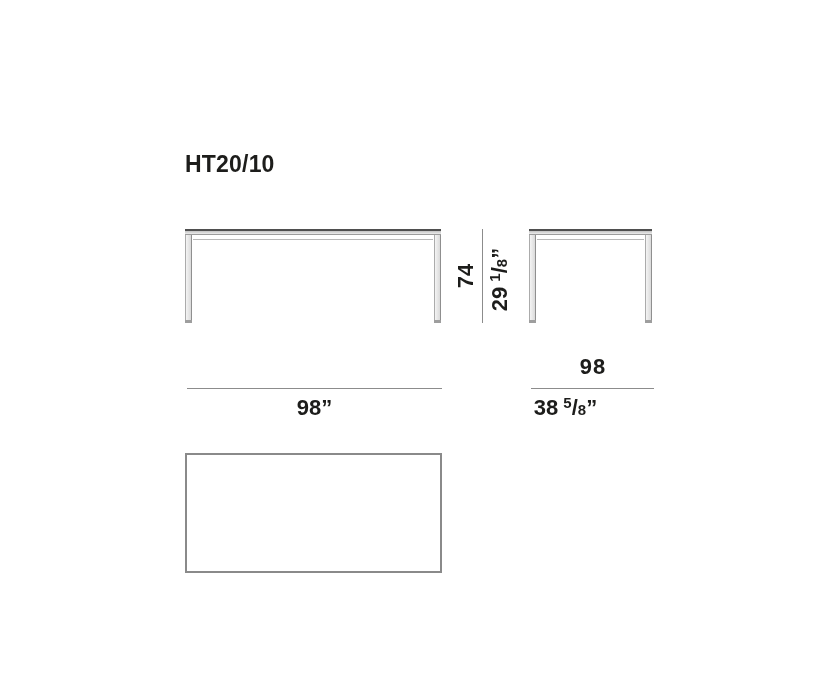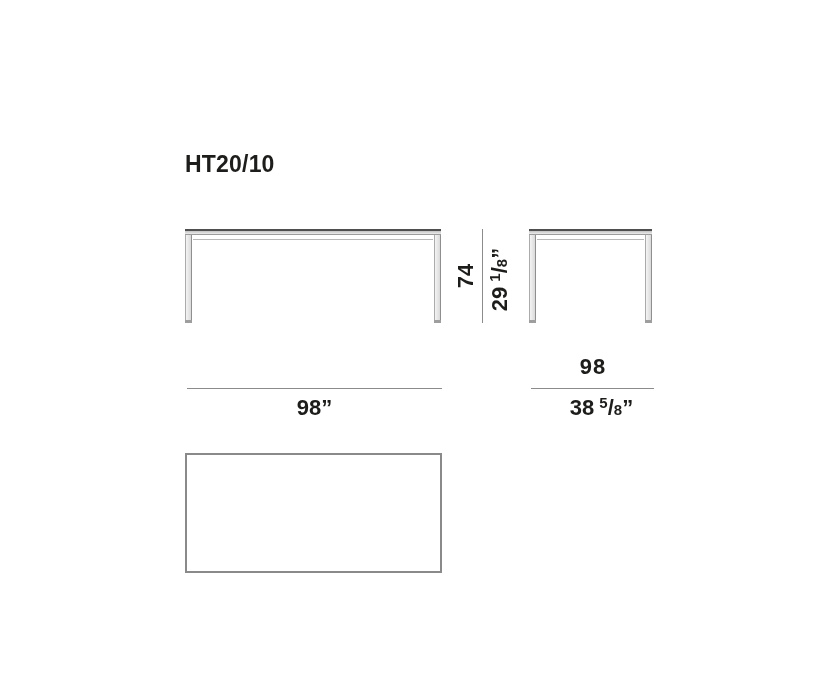--- a/index.html
+++ b/index.html
@@ -63,21 +63,21 @@
     position: absolute;
     font-size: 22px;
     font-weight: 700;
     line-height: 24px;
     text-align: center;
     white-space: nowrap;
   }
   .dim.cm-front { left: 187px; width: 255px; top: 332px; }
   .dim.in-front { left: 187px; width: 255px; top: 366px; }
   .dim.cm-side  { left: 531px; width: 123px; top: 332px; font-family: Liberation Mono, monospace; }
-  .dim.in-side  { left: 540px; width: 123px; top: 366px; }
+  .dim.in-side  { left: 504px; width: 123px; top: 366px; }
   .dim.h-cm { left: 416px; top: 239px; width: 100px; transform: rotate(-90deg); }
   .dim.h-in { left: 443px; top: 239px; width: 110px; transform: rotate(-90deg); }
   
   .fr-num { font-size: 15px; vertical-align: 7px; }
   .fr-num:not(:empty) { margin-left: 5px; }
   .fr-slash { font-size: 22px; vertical-align: 0; }
   .fr-den { font-size: 15px; vertical-align: 0; }
   
   .topview {
     position: absolute;

